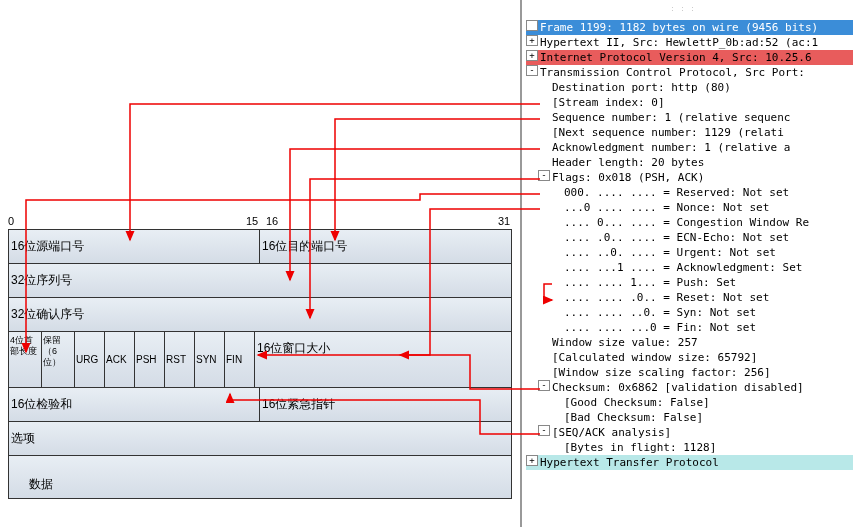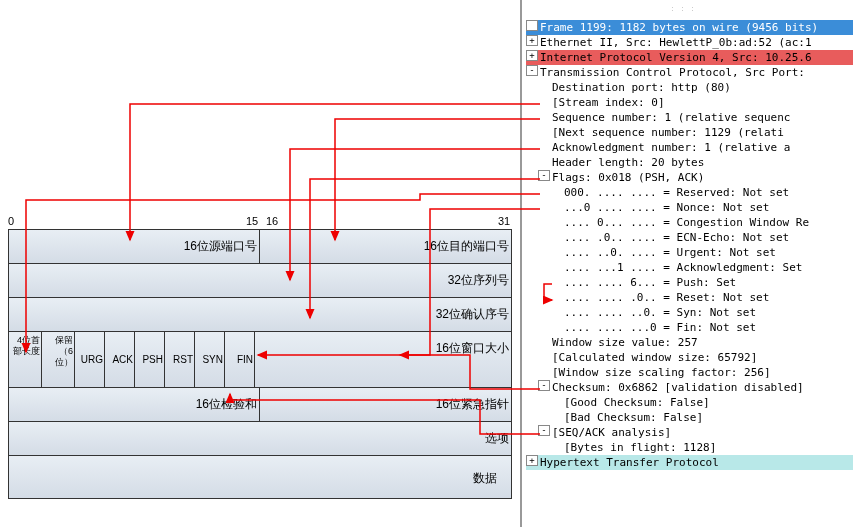--- a/index.html
+++ b/index.html
@@ -4,21 +4,21 @@
 <style>
 *{margin:0;padding:0;box-sizing:border-box}
 body{font-family:"Microsoft YaHei",Arial,sans-serif;font-size:12px;background:#fff;width:853px;height:527px;overflow:hidden;position:relative}
 .container{display:flex;height:100%}
 .left{width:520px;position:relative;padding-top:40px}
 .right{width:333px;border-left:2px solid #999;background:#fff;font-family:Consolas,monospace;font-size:11px;line-height:15px;padding-top:20px}
 .ruler{position:absolute;top:215px;left:8px;width:504px;font-size:11px}
 .ruler span{position:absolute}
 .diagram{position:absolute;top:230px;left:8px;width:504px}
 .row{display:flex;border:1px solid #333;margin-top:-1px;background:linear-gradient(#e8eef4,#d4dce6)}
-.cell{border-right:1px solid #333;text-align:right;padding:8px 2px;font-size:12px}
+.cell{border-right:1px solid #333;text-align:left;padding:8px 2px;font-size:12px}
 .cell:last-child{border-right:none}
 .half{width:50%}
 .full{width:100%}
 .flag{width:30px;font-size:10px;padding:22px 1px}
 .tiny{width:33px;font-size:9px;padding:3px 1px;line-height:11px}
 .tree{padding-left:4px}
 .tree .ln{white-space:nowrap;overflow:hidden;padding-left:14px;position:relative}
 .tree .tg{position:absolute;left:0;width:12px;text-align:center;cursor:pointer;border:1px solid #888;font-size:9px;line-height:9px;background:#fff}
 .tree .l1{padding-left:26px}
 .tree .l2{padding-left:38px}
@@ -62,45 +62,45 @@
         <div class="cell" style="flex:1">16位窗口大小</div>
       </div>
       <div class="row">
         <div class="cell half">16位检验和</div>
         <div class="cell half">16位紧急指针</div>
       </div>
       <div class="row">
           <div class="cell full">选项</div>
         </div>
       <div class="row" style="height:44px">
-          <div class="cell full" style="padding:14px">数据</div>
+          <div class="cell full" style="padding:20px">数据</div>
         </div>
     </div>
   </div>
 
   <div class="right">
     <div class="tree">
       <div class="ln hl-blue"><span class="tg">+</span><span>Frame 1199: 1182 bytes on wire (9456 bits)</span></div>
-      <div class="ln"><span class="tg">+</span><span>Ethernet II, Src: HewlettP_0b:ad:52 (ac:1</span></div>
+      <div class="ln"><span class="tg">+</span><span>Hypertext II, Src: HewlettP_0b:ad:52 (ac:1</span></div>
       <div class="ln hl-red"><span class="tg">+</span><span>Internet Protocol Version 4, Src: 10.25.6</span></div>
       <div class="ln"><span class="tg">-</span><span>Transmission Control Protocol, Src Port: </span></div>
       <div class="ln l1">Destination port: http (80)</div>
       <div class="ln l1">[Stream index: 0]</div>
       <div class="ln l1">Sequence number: 1    (relative sequenc</div>
       <div class="ln l1">[Next sequence number: 1129    (relati</div>
       <div class="ln l1">Acknowledgment number: 1    (relative a</div>
       <div class="ln l1">Header length: 20 bytes</div>
       <div class="ln l1"><span class="tg" style="left:12px">-</span><span>Flags: 0x018 (PSH, ACK)</span></div>
       <div class="ln l2">000. .... .... = Reserved: Not set</div>
       <div class="ln l2">...0 .... .... = Nonce: Not set</div>
       <div class="ln l2">.... 0... .... = Congestion Window Re</div>
       <div class="ln l2">.... .0.. .... = ECN-Echo: Not set</div>
       <div class="ln l2">.... ..0. .... = Urgent: Not set</div>
       <div class="ln l2">.... ...1 .... = Acknowledgment: Set</div>
-      <div class="ln l2">.... .... 6... = Push: Set</div>
+      <div class="ln l2">.... .... 1... = Push: Set</div>
       <div class="ln l2">.... .... .0.. = Reset: Not set</div>
       <div class="ln l2">.... .... ..0. = Syn: Not set</div>
       <div class="ln l2">.... .... ...0 = Fin: Not set</div>
       <div class="ln l1">Window size value: 257</div>
       <div class="ln l1">[Calculated window size: 65792]</div>
       <div class="ln l1">[Window size scaling factor: 256]</div>
       <div class="ln l1"><span class="tg" style="left:12px">-</span><span>Checksum: 0x6862 [validation disabled]</span></div>
       <div class="ln l2">[Good Checksum: False]</div>
       <div class="ln l2">[Bad Checksum: False]</div>
       <div class="ln l1"><span class="tg" style="left:12px">-</span><span>[SEQ/ACK analysis]</span></div>

